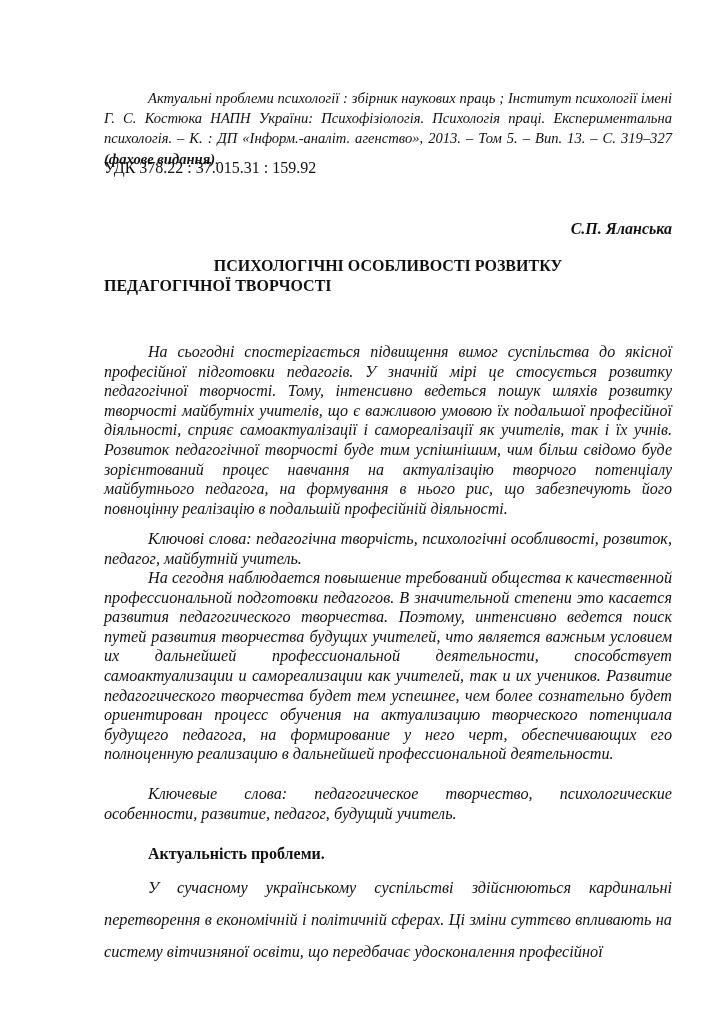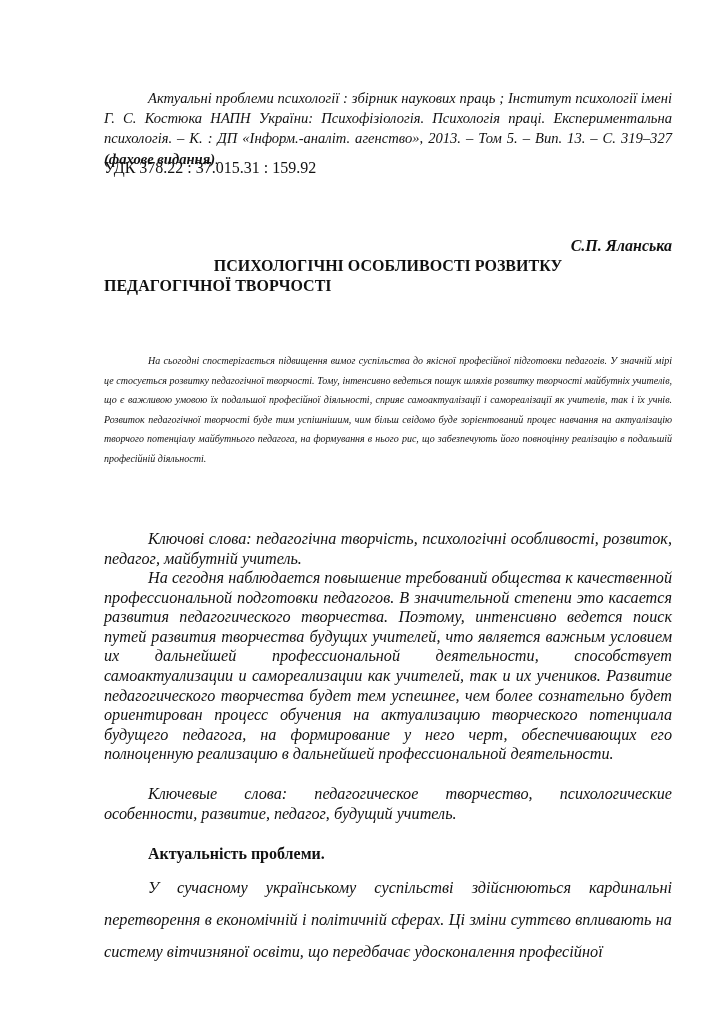--- a/index.html
+++ b/index.html
@@ -45,40 +45,39 @@
     #udk {
       top: 157px;
       font-size: 16px;
       line-height: 22px;
     }
     #author {
       top: 218px;
       font-size: 16px;
       line-height: 22px;
       text-align: right;
-      margin-top: 17px;
     }
     #title-1 {
       top: 247px;
       font-size: 16px;
       line-height: 22px;
       text-align: center;
       font-weight: bold;
       margin-top: 8px;
     }
     #title-2 {
       top: 275px;
       font-size: 16px;
       line-height: 22px;
       text-align: left;
       font-weight: bold;
     }
     #abstract-uk {
-      top: 351px;
-      font-size: 10px;
+      top: 342px;
+      font-size: 16px;
       line-height: 19.6px;
     }
     #keywords-uk {
       top: 530px;
       font-size: 16.2px;
       line-height: 19.6px;
     }
     #abstract-ru {
       top: 569px;
       font-size: 16.2px;

